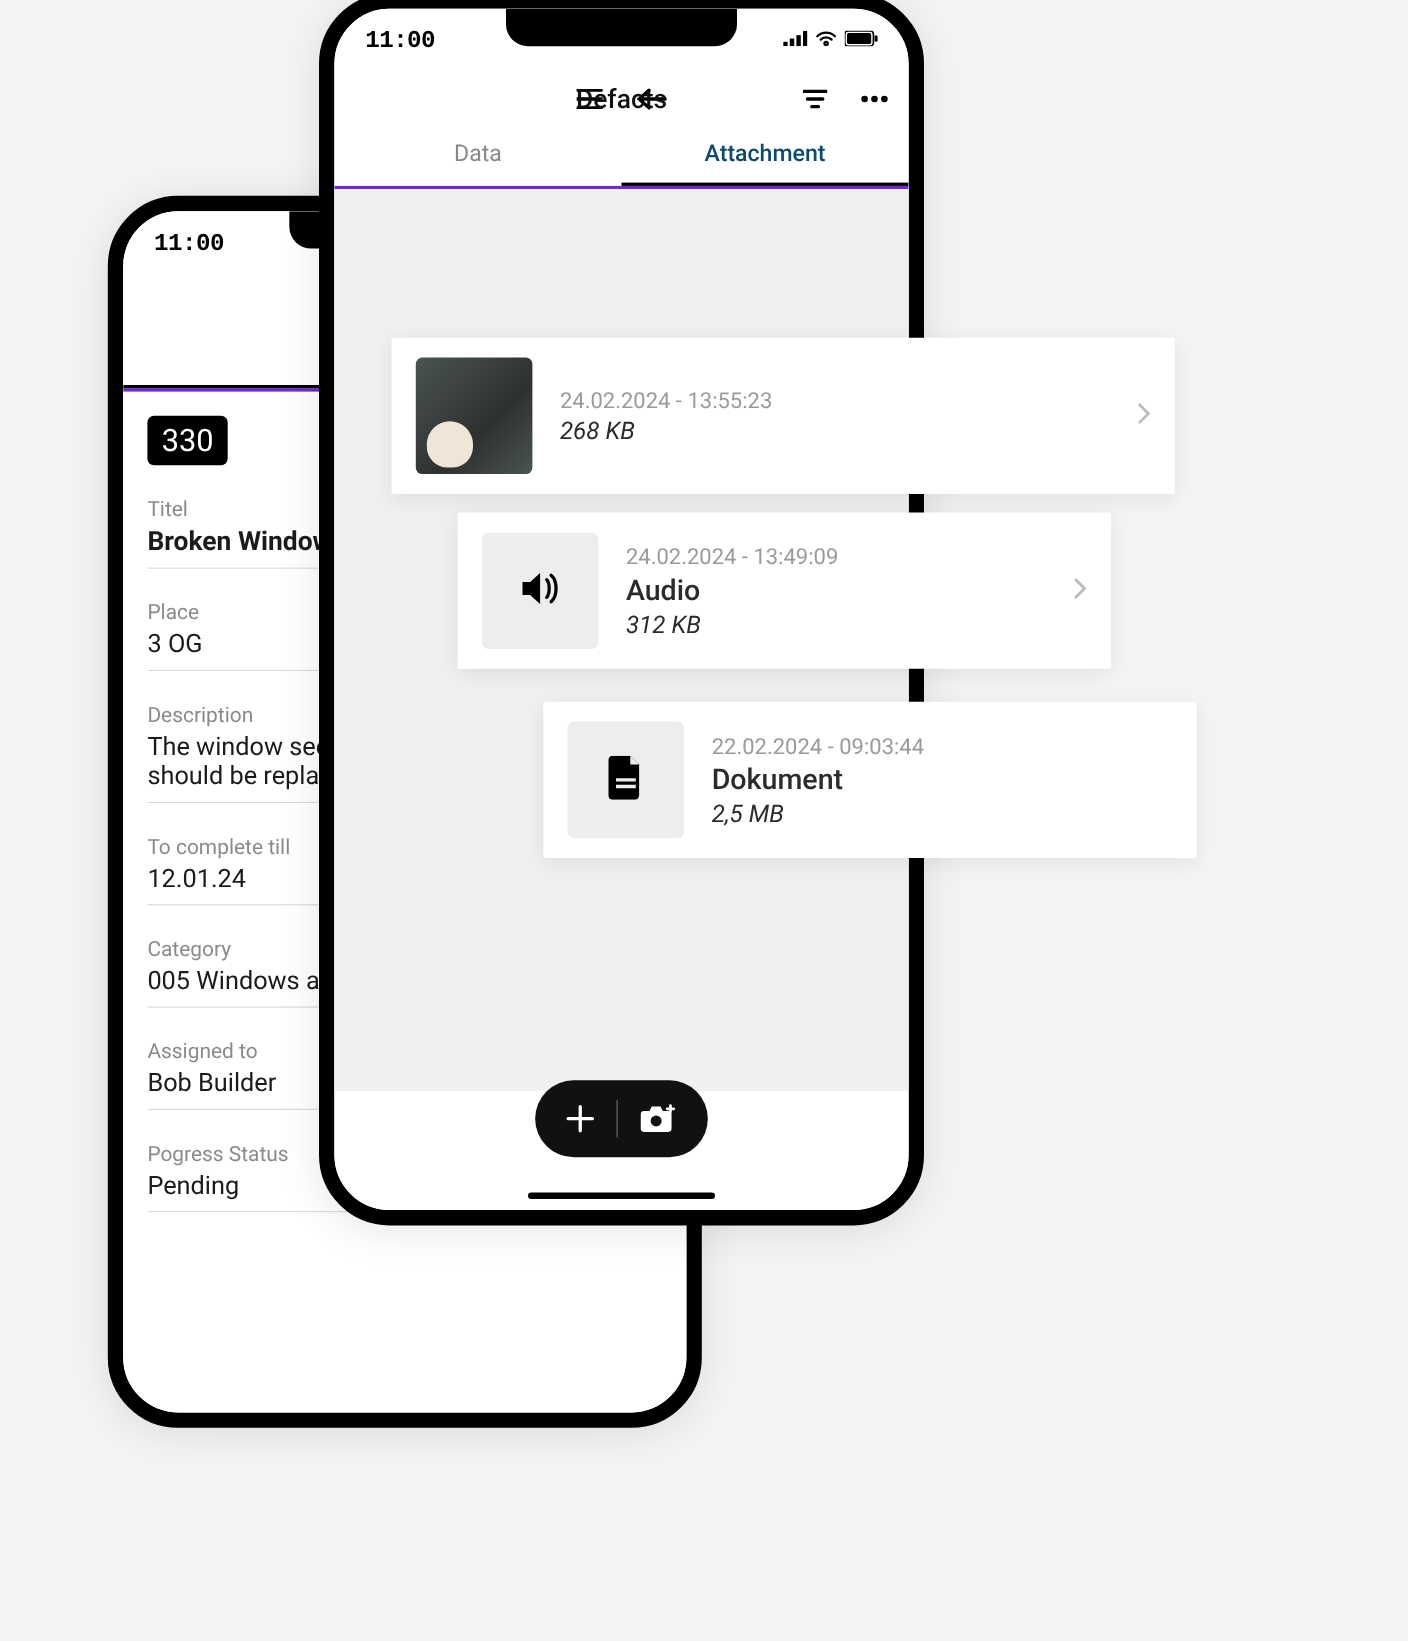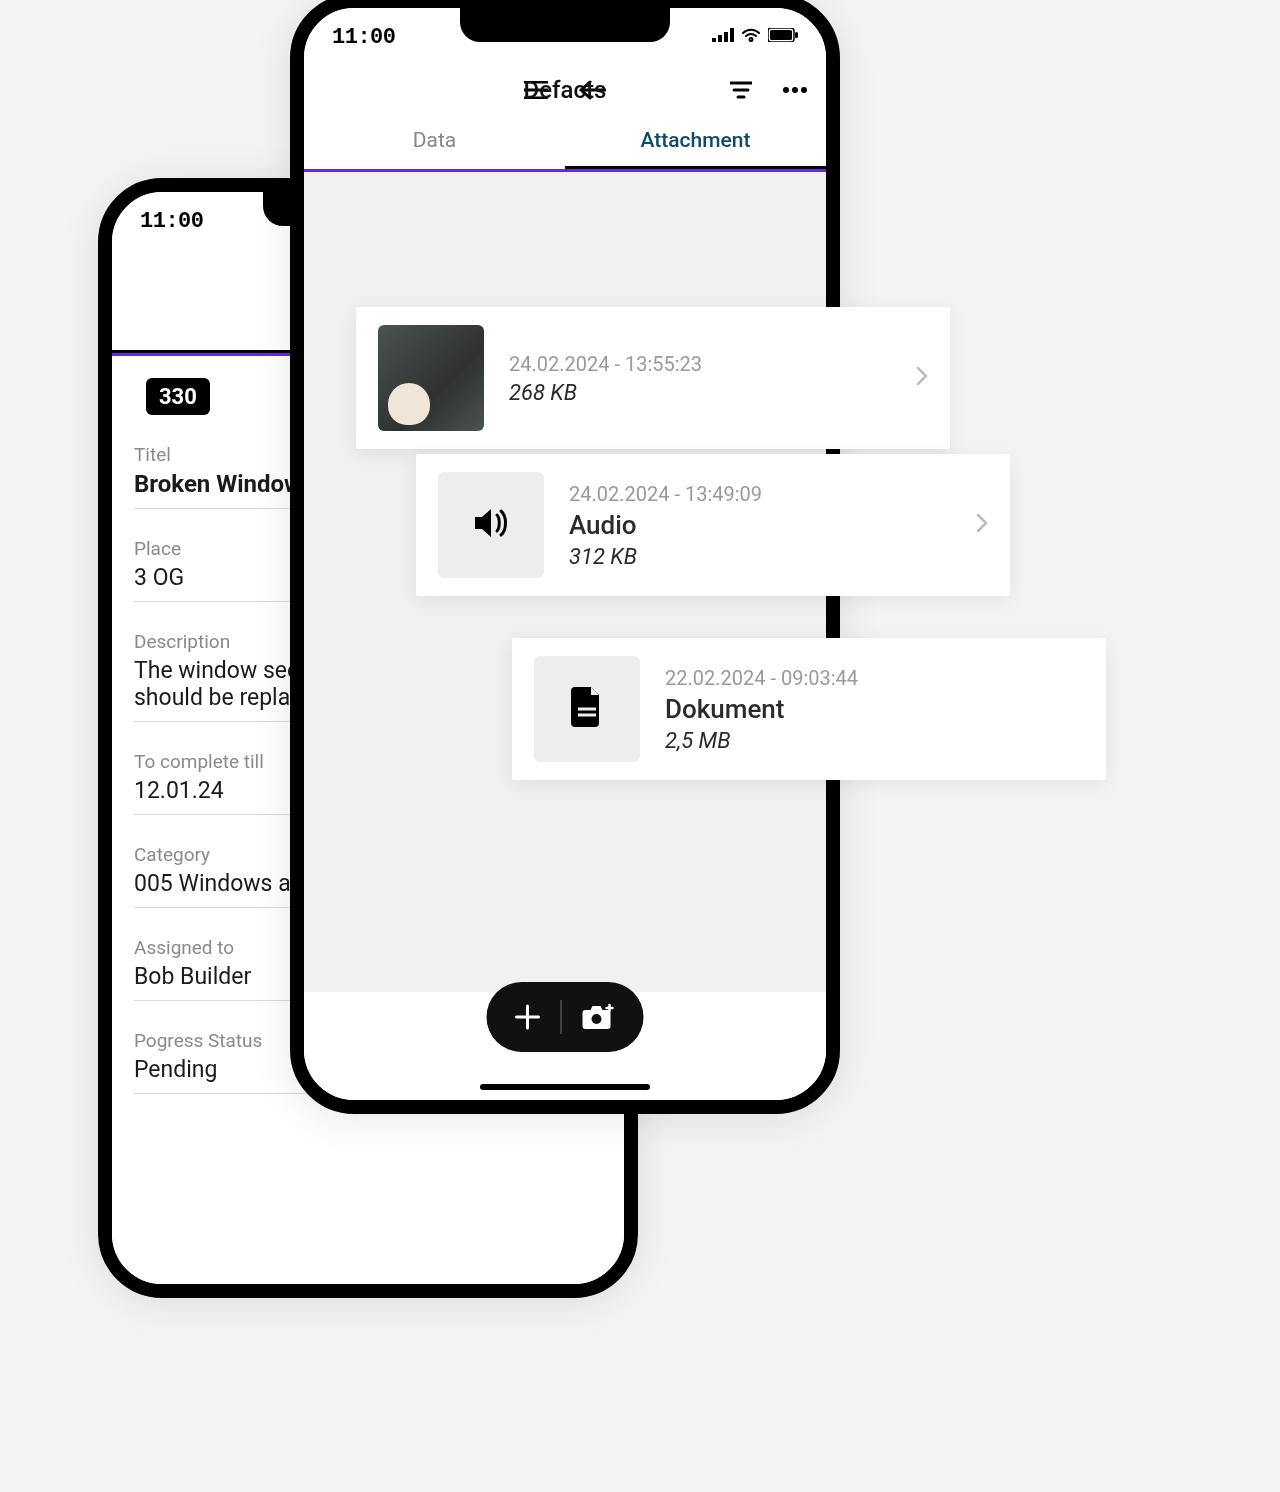--- a/index.html
+++ b/index.html
@@ -150,23 +150,23 @@
       position: absolute;
       background: #fff;
       border-radius: 2px;
       box-shadow: 0 4px 20px rgba(0,0,0,0.08);
       display: flex;
       align-items: center;
       padding: 18px 22px;
       gap: 25px;
       z-index: 3;
     }
-    .card1 { left: 356px; top: 307px; width: 594px; }
-    .card2 { left: 416px; top: 454px; width: 594px; }
-    .card3 { left: 512px; top: 638px; width: 594px; }
+    .card1 { left: 356px; top: 307px; width: 712px; }
+    .card2 { left: 416px; top: 466px; width: 594px; }
+    .card3 { left: 494px; top: 638px; width: 594px; }
 
     .thumb {
       width: 106px;
       height: 106px;
       border-radius: 6px;
       background: #ededed;
       display: flex;
       align-items: center;
       justify-content: center;
       flex-shrink: 0;
@@ -201,24 +201,23 @@
     }
     .fab-sep { width: 1px; height: 34px; background: rgba(255,255,255,0.4); }
 
     
     .data-scroll { padding: 22px 22px 0 22px; }
     .badge {
       display: inline-block;
       background: #000;
       color: #fff;
       padding: 6px 13px;
-      font-size: 22px;
+      font-size: 28px;
       border-radius: 6px;
-      font-weight: 700;
-      margin-left: 12px;
+      font-weight: 400;
     }
     .field { margin-top: 28px; border-bottom: 1px solid #d8d8d8; padding-bottom: 10px; }
     .field-label { color: #8a8a8a; font-size: 19px; margin-bottom: 4px; }
     .field-value { color: #1b1b1b; font-size: 23px; }
     .field-value.bold { font-weight: 700; font-size: 24px; }
   </style>
 </head>
 <body>
 
 <div class="phone phone-back">

